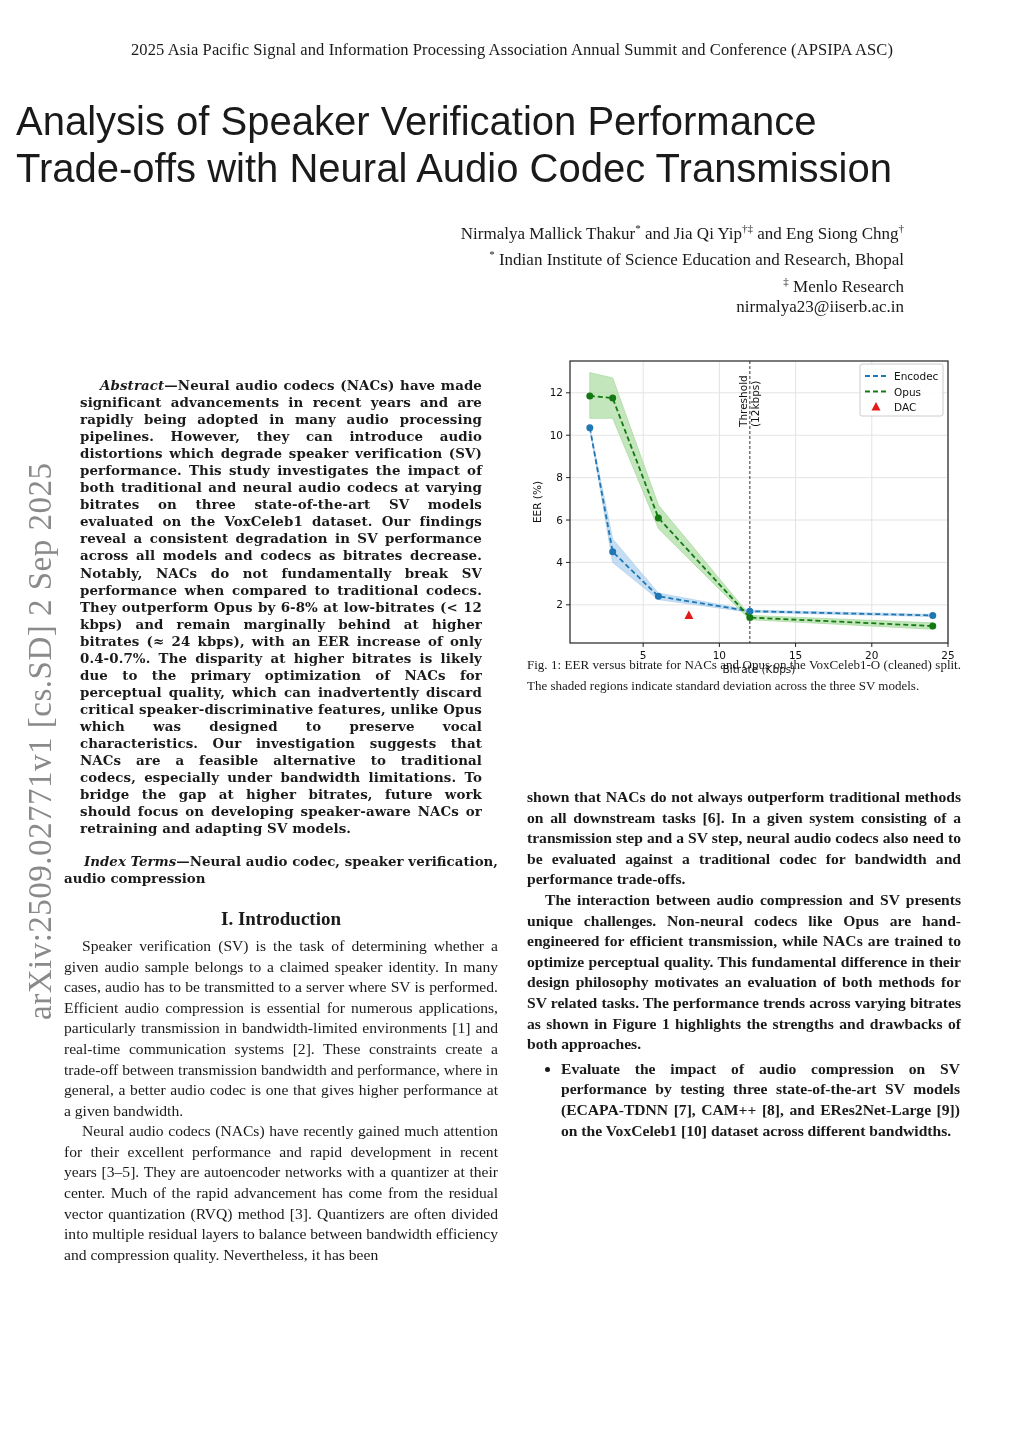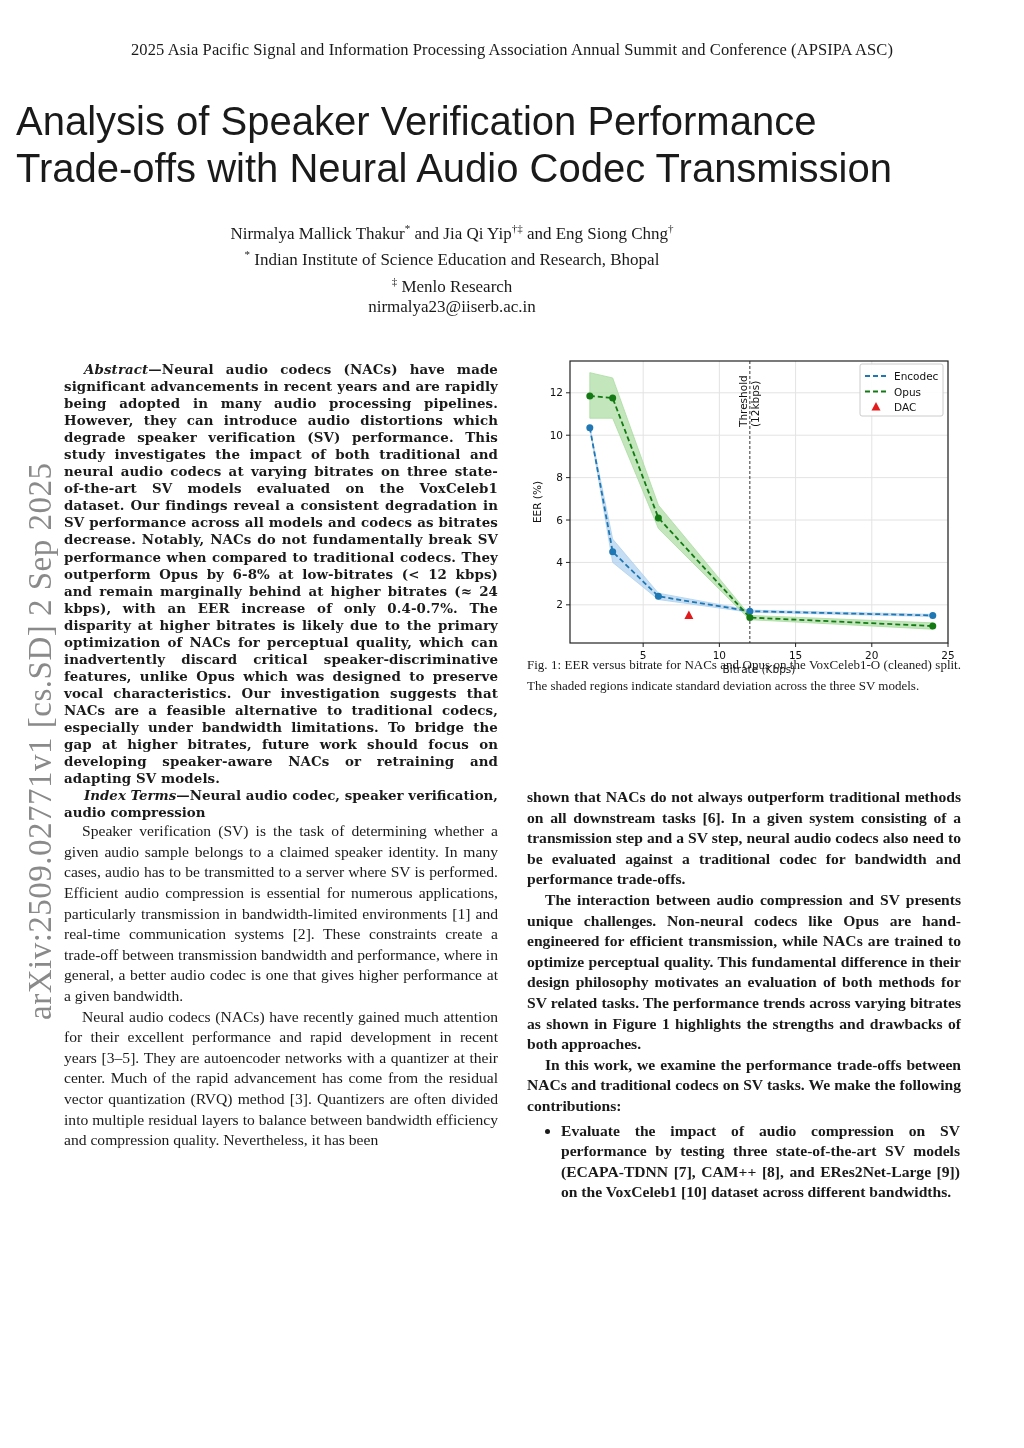--- a/index.html
+++ b/index.html
@@ -2,30 +2,30 @@
 <html><head>
 <meta charset="utf-8">
 <style>
   html, body { margin: 0; padding: 0; background: #ffffff; }
   body { width: 1024px; height: 1448px; position: relative; overflow: hidden;
          font-family: "DejaVu Serif", "Liberation Serif", serif; color: #1a1a1a; }
   .conf-header { position: absolute; top: 40px; left: 0; width: 1024px; text-align: center;
                  font-family: "Liberation Serif", serif; font-size: 16.5px; letter-spacing: 0.1px; }
   .title { position: absolute; top: 98px; left: 16px; width: 1024px; text-align: left;
            font-family: Liberation Sans, sans-serif; font-size: 40px; line-height: 47px; font-weight: normal; }
-  .authors { position: absolute; top: 218px; left: 0; width: 904px; text-align: center;
+  .authors { position: absolute; top: 218px; left: 0; width: 904px; text-align: right;
              font-family: "Liberation Serif", serif; font-size: 17px; line-height: 20.6px; }
   .authors sup { font-size: 11px; }
   .arxiv { position: absolute; left: 22px; top: 1020px; transform-origin: 0 0; transform: rotate(-90deg);
            font-family: "Liberation Serif", serif; font-size: 33px; color: #8a8a8a; white-space: nowrap; letter-spacing: 0.5px; }
   .col { position: absolute; font-family: "Liberation Serif", serif; font-size: 15.6px; line-height: 20.6px; text-align: justify; }
   .col-left { left: 64px; top: 361px; width: 434px; }
   .col-right { left: 527px; top: 787px; width: 434px; font-weight: bold; }
   .abstract { font-family: "DejaVu Serif", serif; font-weight: bold; font-size: 13.4px; line-height: 17.05px;
-              text-indent: 20px; margin: 0; letter-spacing: 0.1px; }
+              text-indent: 20px; margin: 16px; letter-spacing: 0.1px; }
   .abstract i { font-weight: bold; }
   .indexterms { font-family: "DejaVu Serif", serif; font-weight: bold; font-size: 13.4px; line-height: 17.05px;
                 text-indent: 20px; margin: 0; }
   .section-title { text-align: center; font-weight: bold; font-size: 19px; margin: 22px 0 6px 0; text-indent: 0; }
   p.body { margin: 0; text-indent: 18px; }
   p.noindent { margin: 0; text-indent: 0; }
   ul.contrib { margin: 4px 1px 0 0; padding-left: 34px; }
   ul.contrib li { margin: 0; }
   .figure { position: absolute; left: 527px; top: 355px; width: 440px; height: 330px; }
   .caption { position: absolute; left: 527px; top: 655px; width: 434px; font-family: Liberation Serif, serif;
@@ -49,20 +49,21 @@
   <div><sup>*</sup> <span>Indian Institute of Science Education and Research, Bhopal</span></div>
   <div><sup>‡</sup> <span>Menlo Research</span></div>
   <div>nirmalya23@iiserb.ac.in</div>
 </div>
 
 <div class="arxiv">arXiv:2509.02771v1  [cs.SD]  2 Sep 2025</div>
 
 <div class="col col-left">
   <p class="abstract"><i>Abstract</i><span>—Neural audio codecs (NACs) have made significant advancements in recent years and are rapidly being adopted in many audio processing pipelines. However, they can introduce audio distortions which degrade speaker verification (SV) performance. This study investigates the impact of both traditional and neural audio codecs at varying bitrates on three state-of-the-art SV models evaluated on the VoxCeleb1 dataset. Our findings reveal a consistent degradation in SV performance across all models and codecs as bitrates decrease. Notably, NACs do not fundamentally break SV performance when compared to traditional codecs. They outperform Opus by 6-8% at low-bitrates (&lt; 12 kbps) and remain marginally behind at higher bitrates (≈ 24 kbps), with an EER increase of only 0.4-0.7%. The disparity at higher bitrates is likely due to the primary optimization of NACs for perceptual quality, which can inadvertently discard critical speaker-discriminative features, unlike Opus which was designed to preserve vocal characteristics. Our investigation suggests that NACs are a feasible alternative to traditional codecs, especially under bandwidth limitations. To bridge the gap at higher bitrates, future work should focus on developing speaker-aware NACs or retraining and adapting SV models.</span></p>
   <p class="indexterms"><i>Index Terms</i><span>—Neural audio codec, speaker verification, audio compression</span></p>
+  <div class="section-title">I. Introduction</div>
   <p class="body">Speaker verification (SV) is the task of determining whether a given audio sample belongs to a claimed speaker identity. In many cases, audio has to be transmitted to a server where SV is performed. Efficient audio compression is essential for numerous applications, particularly transmission in bandwidth-limited environments [1] and real-time communication systems [2]. These constraints create a trade-off between transmission bandwidth and performance, where in general, a better audio codec is one that gives higher performance at a given bandwidth.</p>
   <p class="body">Neural audio codecs (NACs) have recently gained much attention for their excellent performance and rapid development in recent years [3–5]. They are autoencoder networks with a quantizer at their center. Much of the rapid advancement has come from the residual vector quantization (RVQ) method [3]. Quantizers are often divided into multiple residual layers to balance between bandwidth efficiency and compression quality. Nevertheless, it has been</p>
 </div>
 
 <div class="figure">
   <svg id="chart" width="440" height="330" viewBox="0 0 440 330">
       <rect x="43" y="6" width="378" height="282" fill="#ffffff"></rect>
       <line x1="116.16129032258064" x2="116.16129032258064" y1="6" y2="288" stroke="#e3e3e3" stroke-width="1"></line>
       <line x1="192.3709677419355" x2="192.3709677419355" y1="6" y2="288" stroke="#e3e3e3" stroke-width="1"></line>
       <line x1="268.58064516129036" x2="268.58064516129036" y1="6" y2="288" stroke="#e3e3e3" stroke-width="1"></line>
@@ -126,17 +127,16 @@
         <polygon points="349,47 344.5,55.5 353.5,55.5" fill="#e31a1c"></polygon>
         <text x="367" y="56" font-size="10.5" fill="#111">DAC</text>
       </g>
     </svg>
 </div>
 <div class="caption">Fig. 1: EER versus bitrate for NACs and Opus on the VoxCeleb1-O (cleaned) split. The shaded regions indicate standard deviation across the three SV models.</div>
 
 <div class="col col-right">
   <p class="noindent">shown that NACs do not always outperform traditional methods on all downstream tasks [6]. In a given system consisting of a transmission step and a SV step, neural audio codecs also need to be evaluated against a traditional codec for bandwidth and performance trade-offs.</p>
   <p class="body">The interaction between audio compression and SV presents unique challenges. Non-neural codecs like Opus are hand-engineered for efficient transmission, while NACs are trained to optimize perceptual quality. This fundamental difference in their design philosophy motivates an evaluation of both methods for SV related tasks. The performance trends across varying bitrates as shown in Figure 1 highlights the strengths and drawbacks of both approaches.</p>
-  <p class="body">In this work, we examine the performance trade-offs between NACs and traditional codecs on SV tasks. We make the following contributions:</p>
   <ul class="contrib">
     <li>Evaluate the impact of audio compression on SV performance by testing three state-of-the-art SV models (ECAPA-TDNN [7], CAM++ [8], and ERes2Net-Large [9]) on the VoxCeleb1 [10] dataset across different bandwidths.</li>
   </ul>
 </div>
 
 </body></html>

